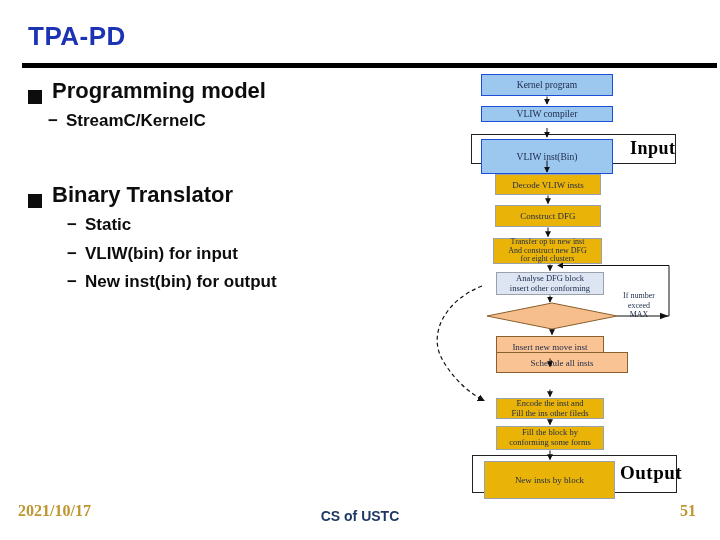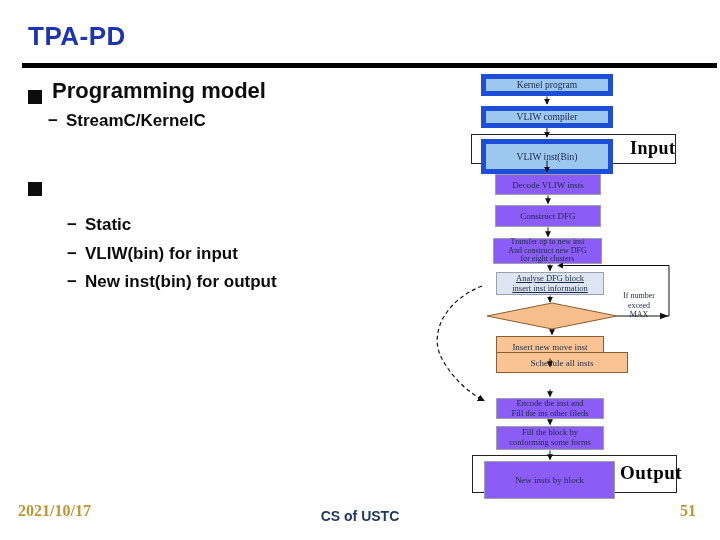--- a/index.html
+++ b/index.html
@@ -13,22 +13,22 @@
   .h-bullet{position:absolute;display:flex;align-items:flex-end;color:#0d0d0d;
             font-size:22px;font-weight:bold;white-space:nowrap;}
   .sq{width:14px;height:14px;background:#0d0d0d;margin-right:10px;flex:0 0 auto;}
   .s-bullet{position:absolute;color:#0d0d0d;font-size:17px;font-weight:bold;white-space:nowrap;}
   .s-bullet .dash{margin-right:8px;}
   
   .node{position:absolute;display:flex;flex-direction:column;align-items:center;
         justify-content:center;text-align:center;font-family:"Liberation Serif",serif;
         color:#1b2a4a;font-size:9px;line-height:10px;box-sizing:border-box;}
   .node span{display:block;}
-  .blue{background:#9cc7ef;border:5px solid #1d4ed8;font-size:9.5px;}
-  .light{background:#8b5cf6;border:1px solid #9aa0ac;}
+  .blue{background:#9cc7ef;border:1px solid #1d4ed8;font-size:9.5px;}
+  .light{background:#eab308;border:1px solid #9aa0ac;}
   .lightalt{background:#dde5f3;border:1px solid #9aa0ac;}
   .orange{background:#fac393;border:1px solid #8a5f2e;}
   .tiny{font-size:8px;line-height:8.6px;}
   .two{font-size:8.5px;line-height:9.8px;}
   .io-container{position:absolute;background:#ffffff;border:1.4px solid #222;box-sizing:border-box;}
   .io-label{position:absolute;font-family:"Liberation Serif",serif;font-weight:bold;
             color:#000;font-size:18px;letter-spacing:.5px;}
   .diamond-label{position:absolute;font-family:"Liberation Serif",serif;font-weight:bold;
                  color:#1b2a4a;font-size:9px;text-align:center;}
   .branch-label{position:absolute;font-family:"Liberation Serif",serif;color:#1b2a4a;
@@ -53,59 +53,60 @@
   <div class="h-bullet" style="left:28px;top:78px;">
     <span class="sq"></span>
     <span>Programming model</span>
   </div>
   <div class="s-bullet" style="left:48px;top:111px;">
     <span class="dash">−</span><span>StreamC/KernelC</span>
   </div>
 
   <div class="h-bullet" style="left:28px;top:182px;">
     <span class="sq"></span>
+    <span>Binary Translator</span>
   </div>
   <div class="s-bullet" style="left:67px;top:215px;">
     <span class="dash">−</span><span>Static</span>
   </div>
   <div class="s-bullet" style="left:67px;top:244px;">
     <span class="dash">−</span><span>VLIW(bin) for input</span>
   </div>
   <div class="s-bullet" style="left:67px;top:272px;">
     <span class="dash">−</span><span>New inst(bin) for output</span>
   </div>
 
   <div class="io-container" style="left:471px;top:134px;width:205px;height:30px;"></div>
   <div class="io-label" style="left:630px;top:138px;">Input</div>
   <div class="io-container" style="left:472px;top:455px;width:205px;height:38px;"></div>
   <div class="io-label" style="left:620px;top:462px;font-size:19px;">Output</div>
 
   <div class="node blue" style="left:481px;top:74px;width:132px;height:22px;">
     <span>Kernel program</span>
     </div>
-  <div class="node blue" style="left:481px;top:106px;width:132px;height:22px;">
+  <div class="node blue" style="left:481px;top:106px;width:132px;height:16px;">
     <span>VLIW compiler</span>
     </div>
   <div class="node blue" style="left:481px;top:139px;width:132px;height:35px;">
     <span>VLIW inst(Bin)</span>
     </div>
   <div class="node light" style="left:495px;top:174px;width:106px;height:21px;">
     <span>Decode VLIW insts</span>
     </div>
   <div class="node light" style="left:495px;top:205px;width:106px;height:22px;">
     <span>Construct DFG</span>
     </div>
   <div class="node light tiny" style="left:493px;top:238px;width:109px;height:26px;">
     <span>Transfer op to new inst</span>
     <span>And construct new DFG</span>
     <span>for eight clusters</span>
     </div>
-  <div class="node lightalt two" style="left:496px;top:272px;width:108px;height:23px;text-decoration:underline;">
+  <div class="node lightalt two" style="left:496px;top:272px;width:108px;height:23px;">
     <span>Analyse DFG block</span>
-    <span>insert inst information</span>
+    <span>insert other conforming</span>
     </div>
   <div class="node orange" style="left:496px;top:336px;width:108px;height:22px;">
     <span>Insert new move inst</span>
     </div>
   <div class="node orange" style="left:496px;top:352px;width:132px;height:21px;">
     <span>Schedule all insts</span>
     </div>
   <div class="node light two" style="left:496px;top:398px;width:108px;height:21px;">
     <span>Encode the inst and</span>
     <span>Fill the ins other fileds</span>

